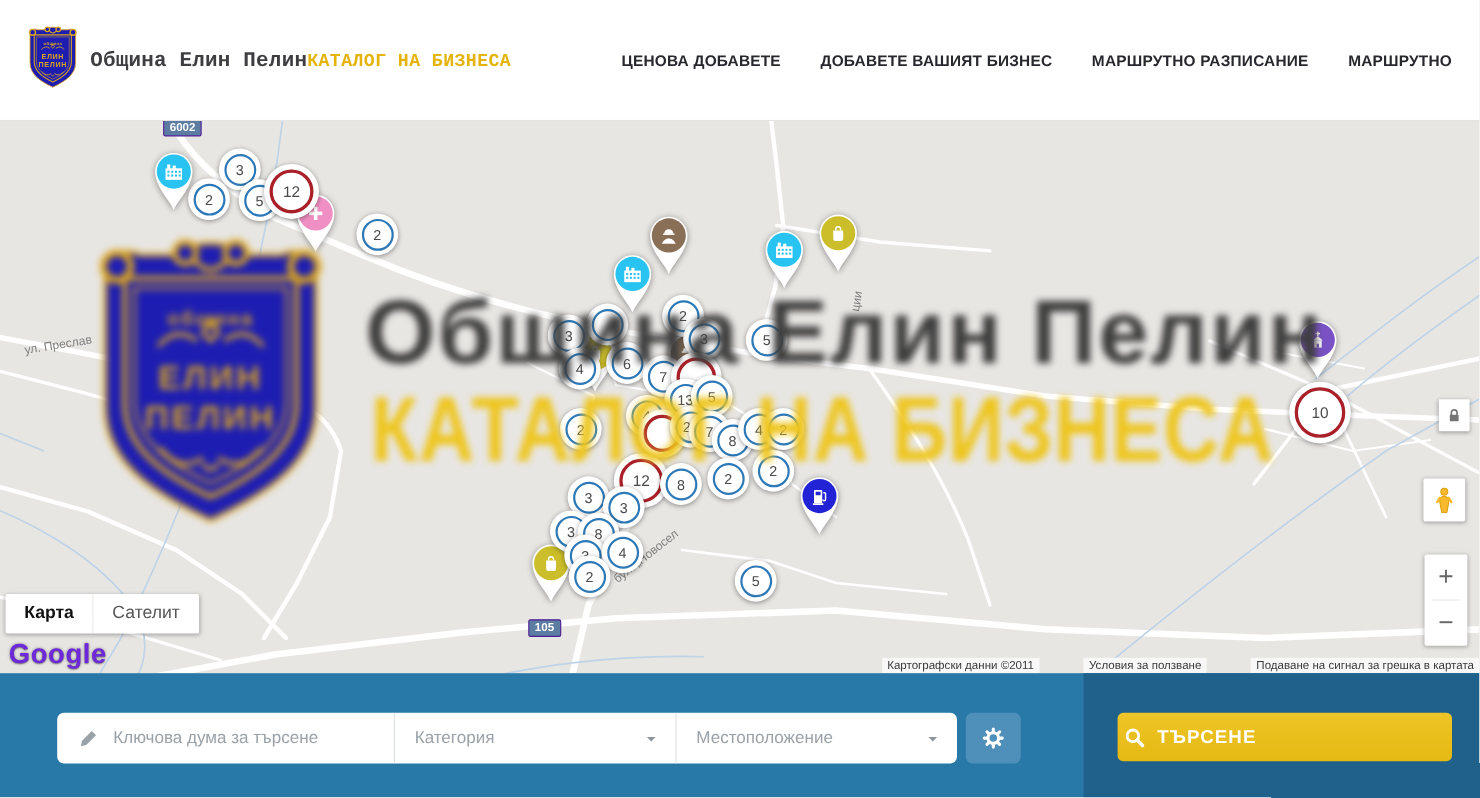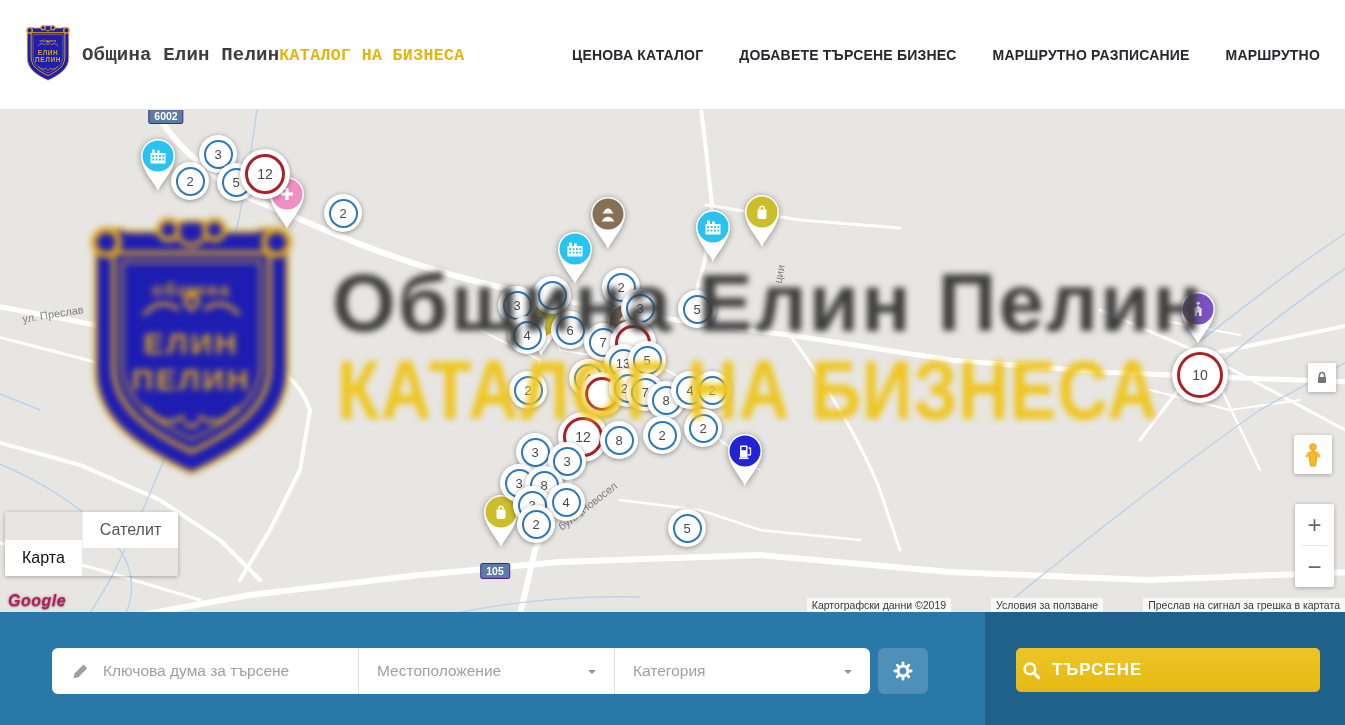--- a/index.html
+++ b/index.html
@@ -32,23 +32,23 @@
 
   
   .wm{position:absolute;inset:0;z-index:10;pointer-events:none;filter:blur(3.2px);}
   .wm-crest{position:absolute;left:85px;top:104px;width:213px;height:268px;}
   .wm-l1{position:absolute;left:332px;top:146px;font-size:82px;font-weight:bold;color:#3e3e3e;letter-spacing:2px;white-space:nowrap;}
   .wm-l2{position:absolute;left:337px;top:232px;font-size:70px;font-weight:bold;color:#eec51d;letter-spacing:1px;white-space:nowrap;transform:scaleY(1.2);transform-origin:top left;}
 
   
   .maptype{position:absolute;left:5px;bottom:36px;display:flex;box-shadow:0 1px 4px rgba(0,0,0,.3);border-radius:2px;overflow:hidden;z-index:20;}
   .maptype button{background:#fff;border:none;height:36px;padding:0 17px;font-size:16px;font-family:inherit;cursor:pointer;color:#565656;}
-  .maptype button.active{font-weight:normal;color:#111;margin-top:28px;}
+  .maptype button.active{font-weight:bold;color:#111;}
   .maptype button + button{border-left:1px solid #ececec;}
-  .glogo{position:absolute;left:8px;bottom:2px;z-index:20;color:#be185d;font-size:16px;font-weight:bold;letter-spacing:.5px;cursor:pointer;text-shadow:0 0 3px rgba(0,0,0,.4),0 1px 1px rgba(0,0,0,.3);font-style:italic;}
+  .glogo{position:absolute;left:8px;bottom:2px;z-index:20;color:#6d28d9;font-size:25px;font-weight:bold;letter-spacing:.5px;cursor:pointer;text-shadow:0 0 3px rgba(0,0,0,.4),0 1px 1px rgba(0,0,0,.3);}
   .attr{position:absolute;right:0;bottom:0;z-index:20;display:flex;font-size:10.5px;color:#3a3a3a;}
   .attr span{background:rgba(250,250,250,.88);padding:1px 5px;margin-left:1px;white-space:nowrap;}
   .attr span.lnk{cursor:pointer;margin-left:40px;}
   .ctl{position:absolute;background:#fff;border:none;box-shadow:0 1px 4px rgba(0,0,0,.3);display:flex;align-items:center;justify-content:center;cursor:pointer;z-index:20;border-radius:1px;}
   .ctl-lock{right:9px;top:253px;width:28px;height:29px;}
   .ctl-peg{right:13px;top:325px;width:38px;height:39px;border-radius:2px;}
   .zoomctl{position:absolute;right:11px;top:394px;width:39px;background:#fff;box-shadow:0 1px 4px rgba(0,0,0,.3);border-radius:2px;z-index:20;}
   .zoomctl button{display:block;width:39px;height:41px;background:none;border:none;font-size:24px;color:#666;cursor:pointer;font-family:inherit;line-height:1;}
   .zoomctl .sep{height:1px;background:#e6e6e6;margin:0 7px;}
 
@@ -85,22 +85,22 @@
     <text x="60" y="79" text-anchor="middle" font-family="Liberation Sans,sans-serif" font-size="17" font-weight="bold" fill="#d9a41e" letter-spacing="1.5">ЕЛИН</text>
     <text x="60" y="99" text-anchor="middle" font-family="Liberation Sans,sans-serif" font-size="17" font-weight="bold" fill="#d9a41e" letter-spacing="1.5">ПЕЛИН</text>
     <path d="M34,109 q10,13 22,5 M86,109 q-10,13 -22,5 M56,117 q4,6 8,0" stroke="#d9a41e" stroke-width="2" fill="none"></path>
   </svg></span>
       <span class="brand-txt">
         <span class="brand-title">Община Елин Пелин</span>
         <span class="brand-sub">КАТАЛОГ НА БИЗНЕСА</span>
       </span>
     </div>
     <nav class="nav">
-      <a>ЦЕНОВА КАТАЛОГ</a>
-      <a>ДОБАВЕТЕ ТЪРСЕНЕ БИЗНЕС</a>
+      <a>ЦЕНОВА ДОБАВЕТЕ</a>
+      <a>ДОБАВЕТЕ ВАШИЯТ БИЗНЕС</a>
       <a>МАРШРУТНО РАЗПИСАНИЕ</a>
       <a>МАРШРУТНО</a>
     </nav>
   </header>
 
   <div class="map">
     <svg class="roads" width="1345" height="502">
       <g stroke="#ffffff" fill="none" stroke-linecap="round">
         <path d="M150,-10 C165,25 200,60 250,88 L330,122 C400,152 470,172 540,186" stroke-width="6"></path>
         <path d="M540,186 C620,202 700,215 790,225 L950,250 L1100,262 L1240,268 L1350,272" stroke-width="5"></path>
@@ -458,23 +458,23 @@
       <div class="wm-l1">Община Елин Пелин</div>
       <div class="wm-l2">КАТАЛОГ НА БИЗНЕСА</div>
     </div>
 
     <div class="maptype">
       <button class="active">Карта</button>
       <button>Сателит</button>
     </div>
     <div class="glogo">Google</div>
     <div class="attr">
-      <span>Картографски данни ©2019</span>
+      <span>Картографски данни ©2011</span>
       <span class="lnk">Условия за ползване</span>
-      <span class="lnk">Преслав на сигнал за грешка в картата</span>
+      <span class="lnk">Подаване на сигнал за грешка в картата</span>
     </div>
 
     <button class="ctl ctl-lock">
       <svg width="16" height="16" viewBox="0 0 16 16">
         <path d="M5.4,7.2 V5.2 a2.6,2.6 0 0 1 5.2,0 V7.2" stroke="#757575" stroke-width="1.5" fill="none"></path>
         <rect x="4" y="7" width="8" height="6" rx="0.8" fill="#757575"></rect>
       </svg>
     </button>
     <button class="ctl ctl-peg">
       <svg width="24" height="26" viewBox="0 0 24 26">
@@ -494,25 +494,25 @@
     <div class="dark"></div>
 
     <div class="fields">
       <div class="f-kw">
         <svg width="17" height="17" viewBox="0 0 16 16">
           <path d="M10.8,1.4 l3.6,3.6 L6,13.4 l-4.6,1 1,-4.6 Z" fill="#9aa2a9"></path>
         </svg>
         <input type="text" placeholder="Ключова дума за търсене" style="">
       </div>
       <div class="sel">
-        <span>Местоположение</span>
+        <span>Категория</span>
         <span class="chev"></span>
       </div>
       <div class="sel">
-        <span>Категория</span>
+        <span>Местоположение</span>
         <span class="chev"></span>
       </div>
     </div>
 
     <button class="gearbtn">
       <svg width="22" height="22" viewBox="0 0 20 20">
         <g stroke="#fff" stroke-width="2.6" fill="none" stroke-linecap="round">
           <circle cx="10" cy="10" r="4.4"></circle>
           <path d="M10,2.6 v2 M10,15.4 v2 M2.6,10 h2 M15.4,10 h2 M4.8,4.8 l1.5,1.5 M13.7,13.7 l1.5,1.5 M15.2,4.8 l-1.5,1.5 M6.3,13.7 l-1.5,1.5"></path>
         </g>

